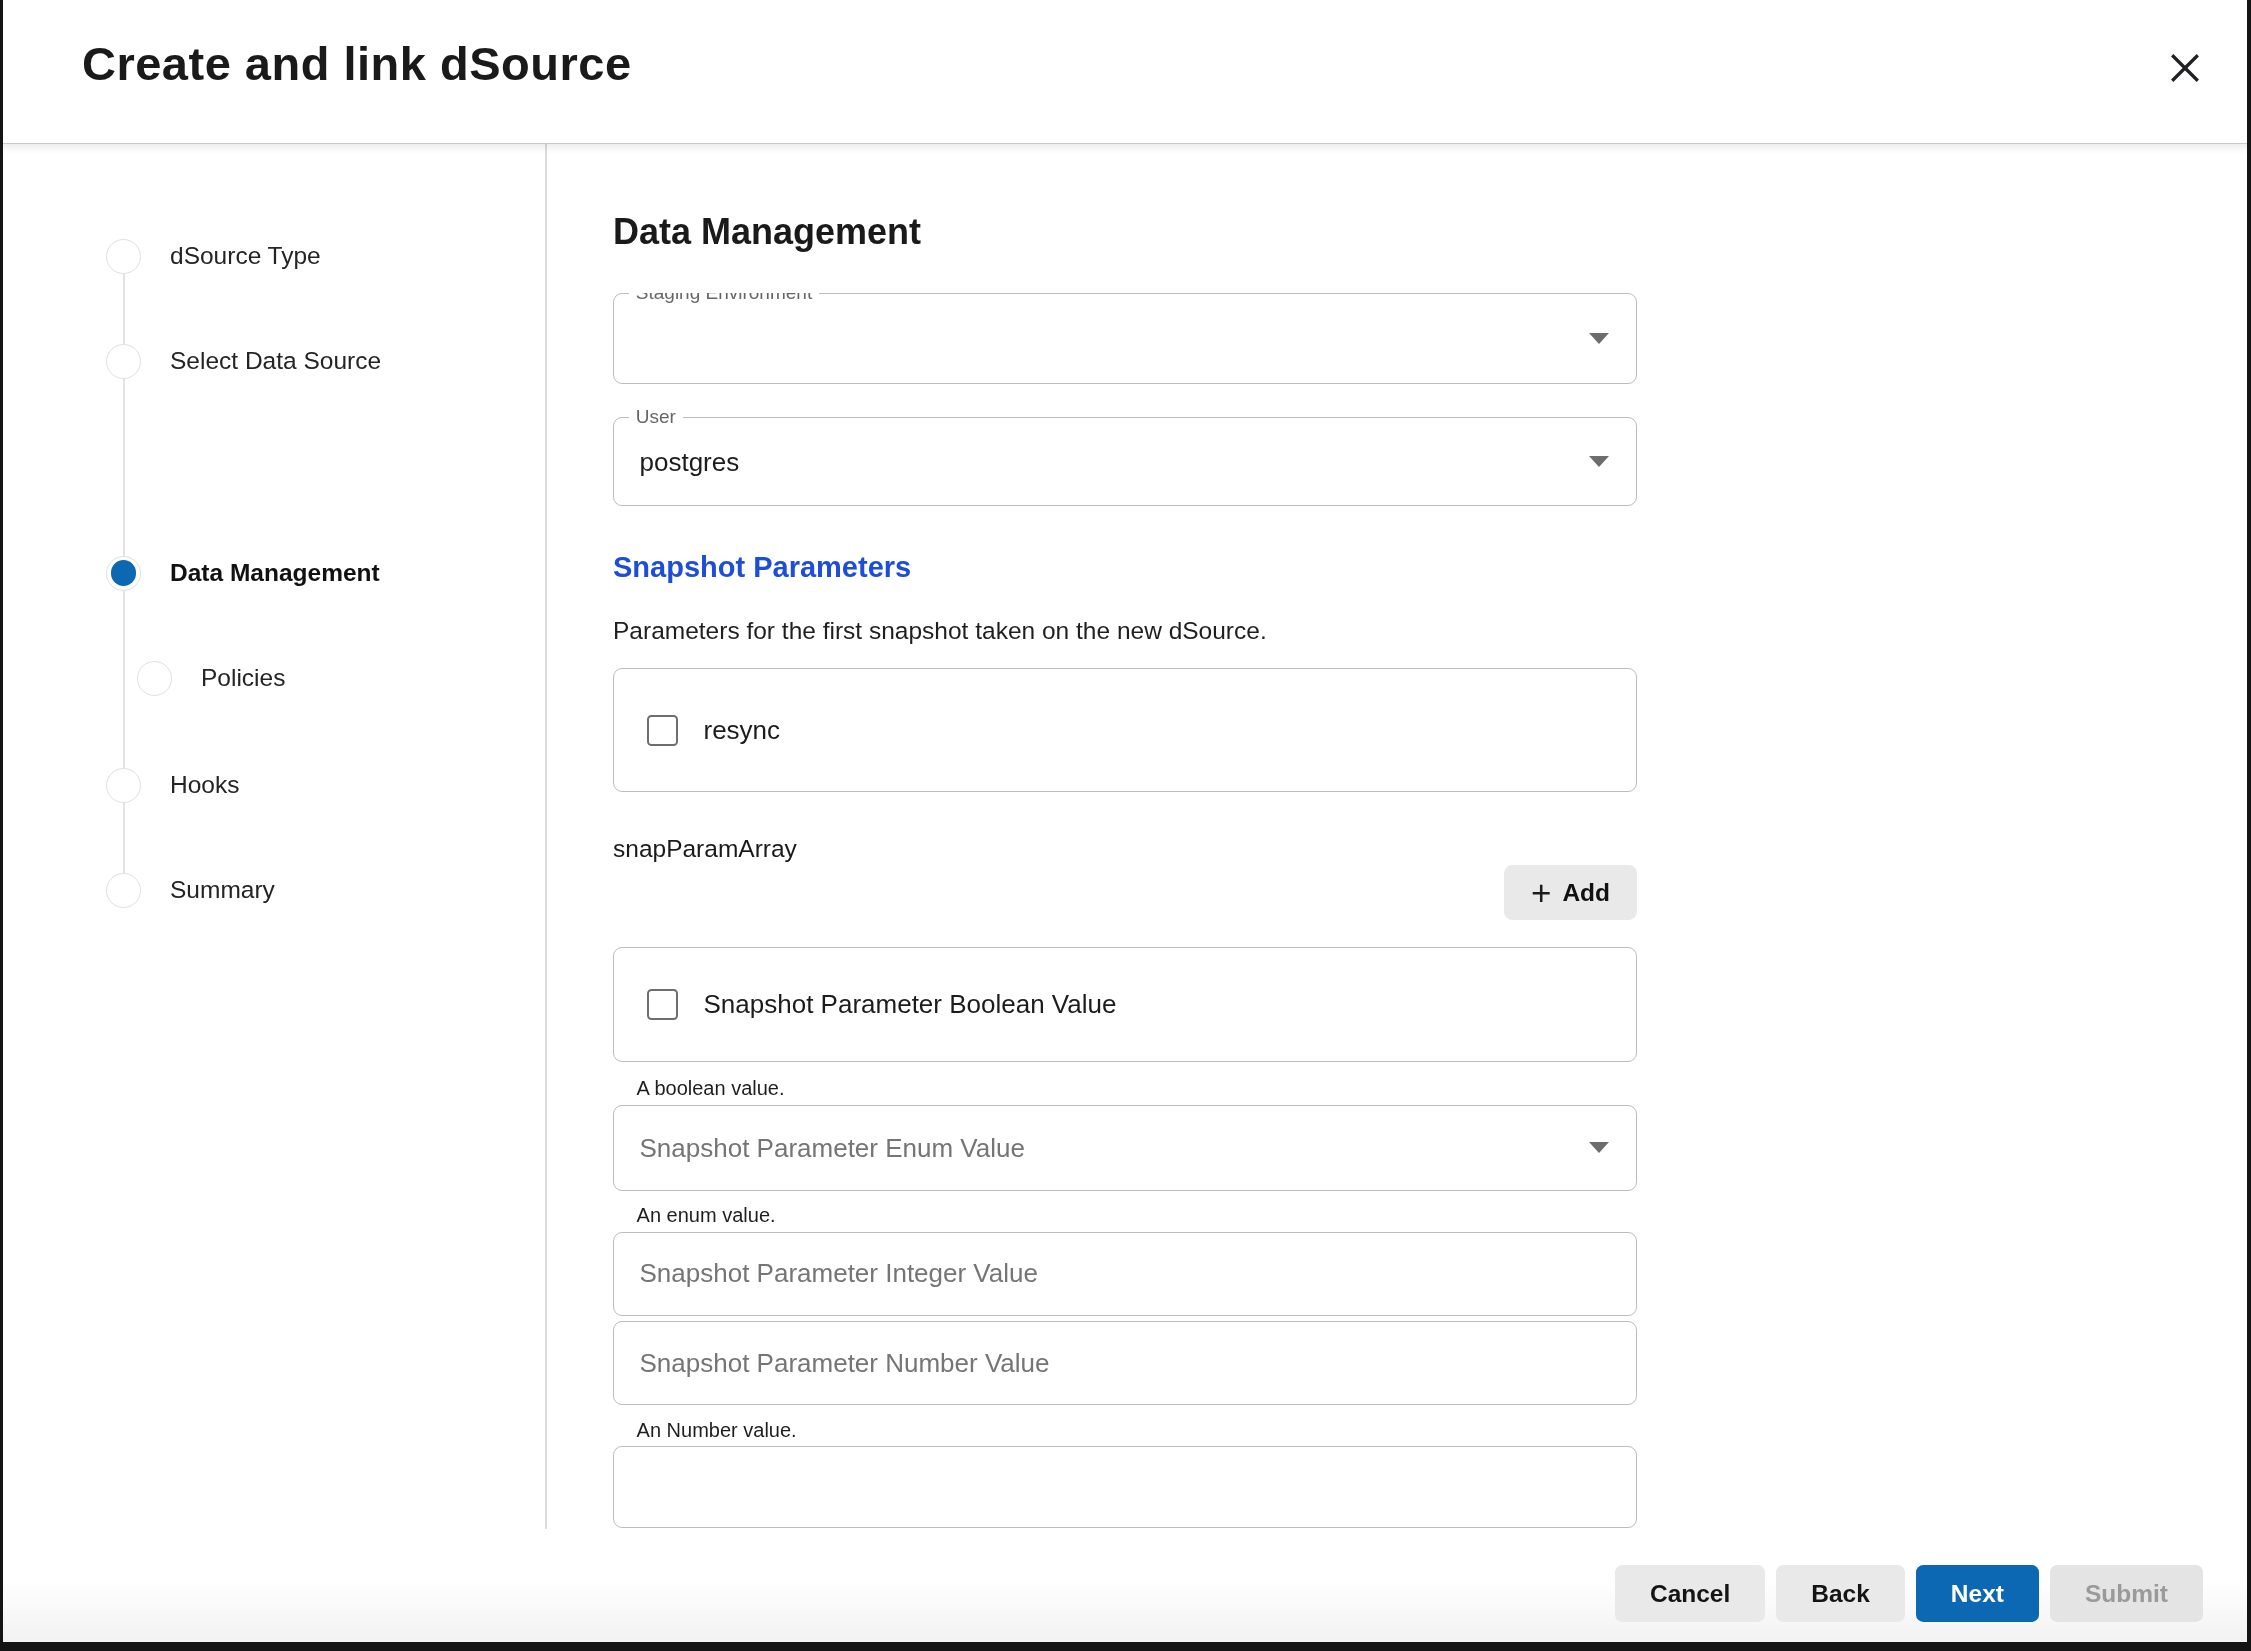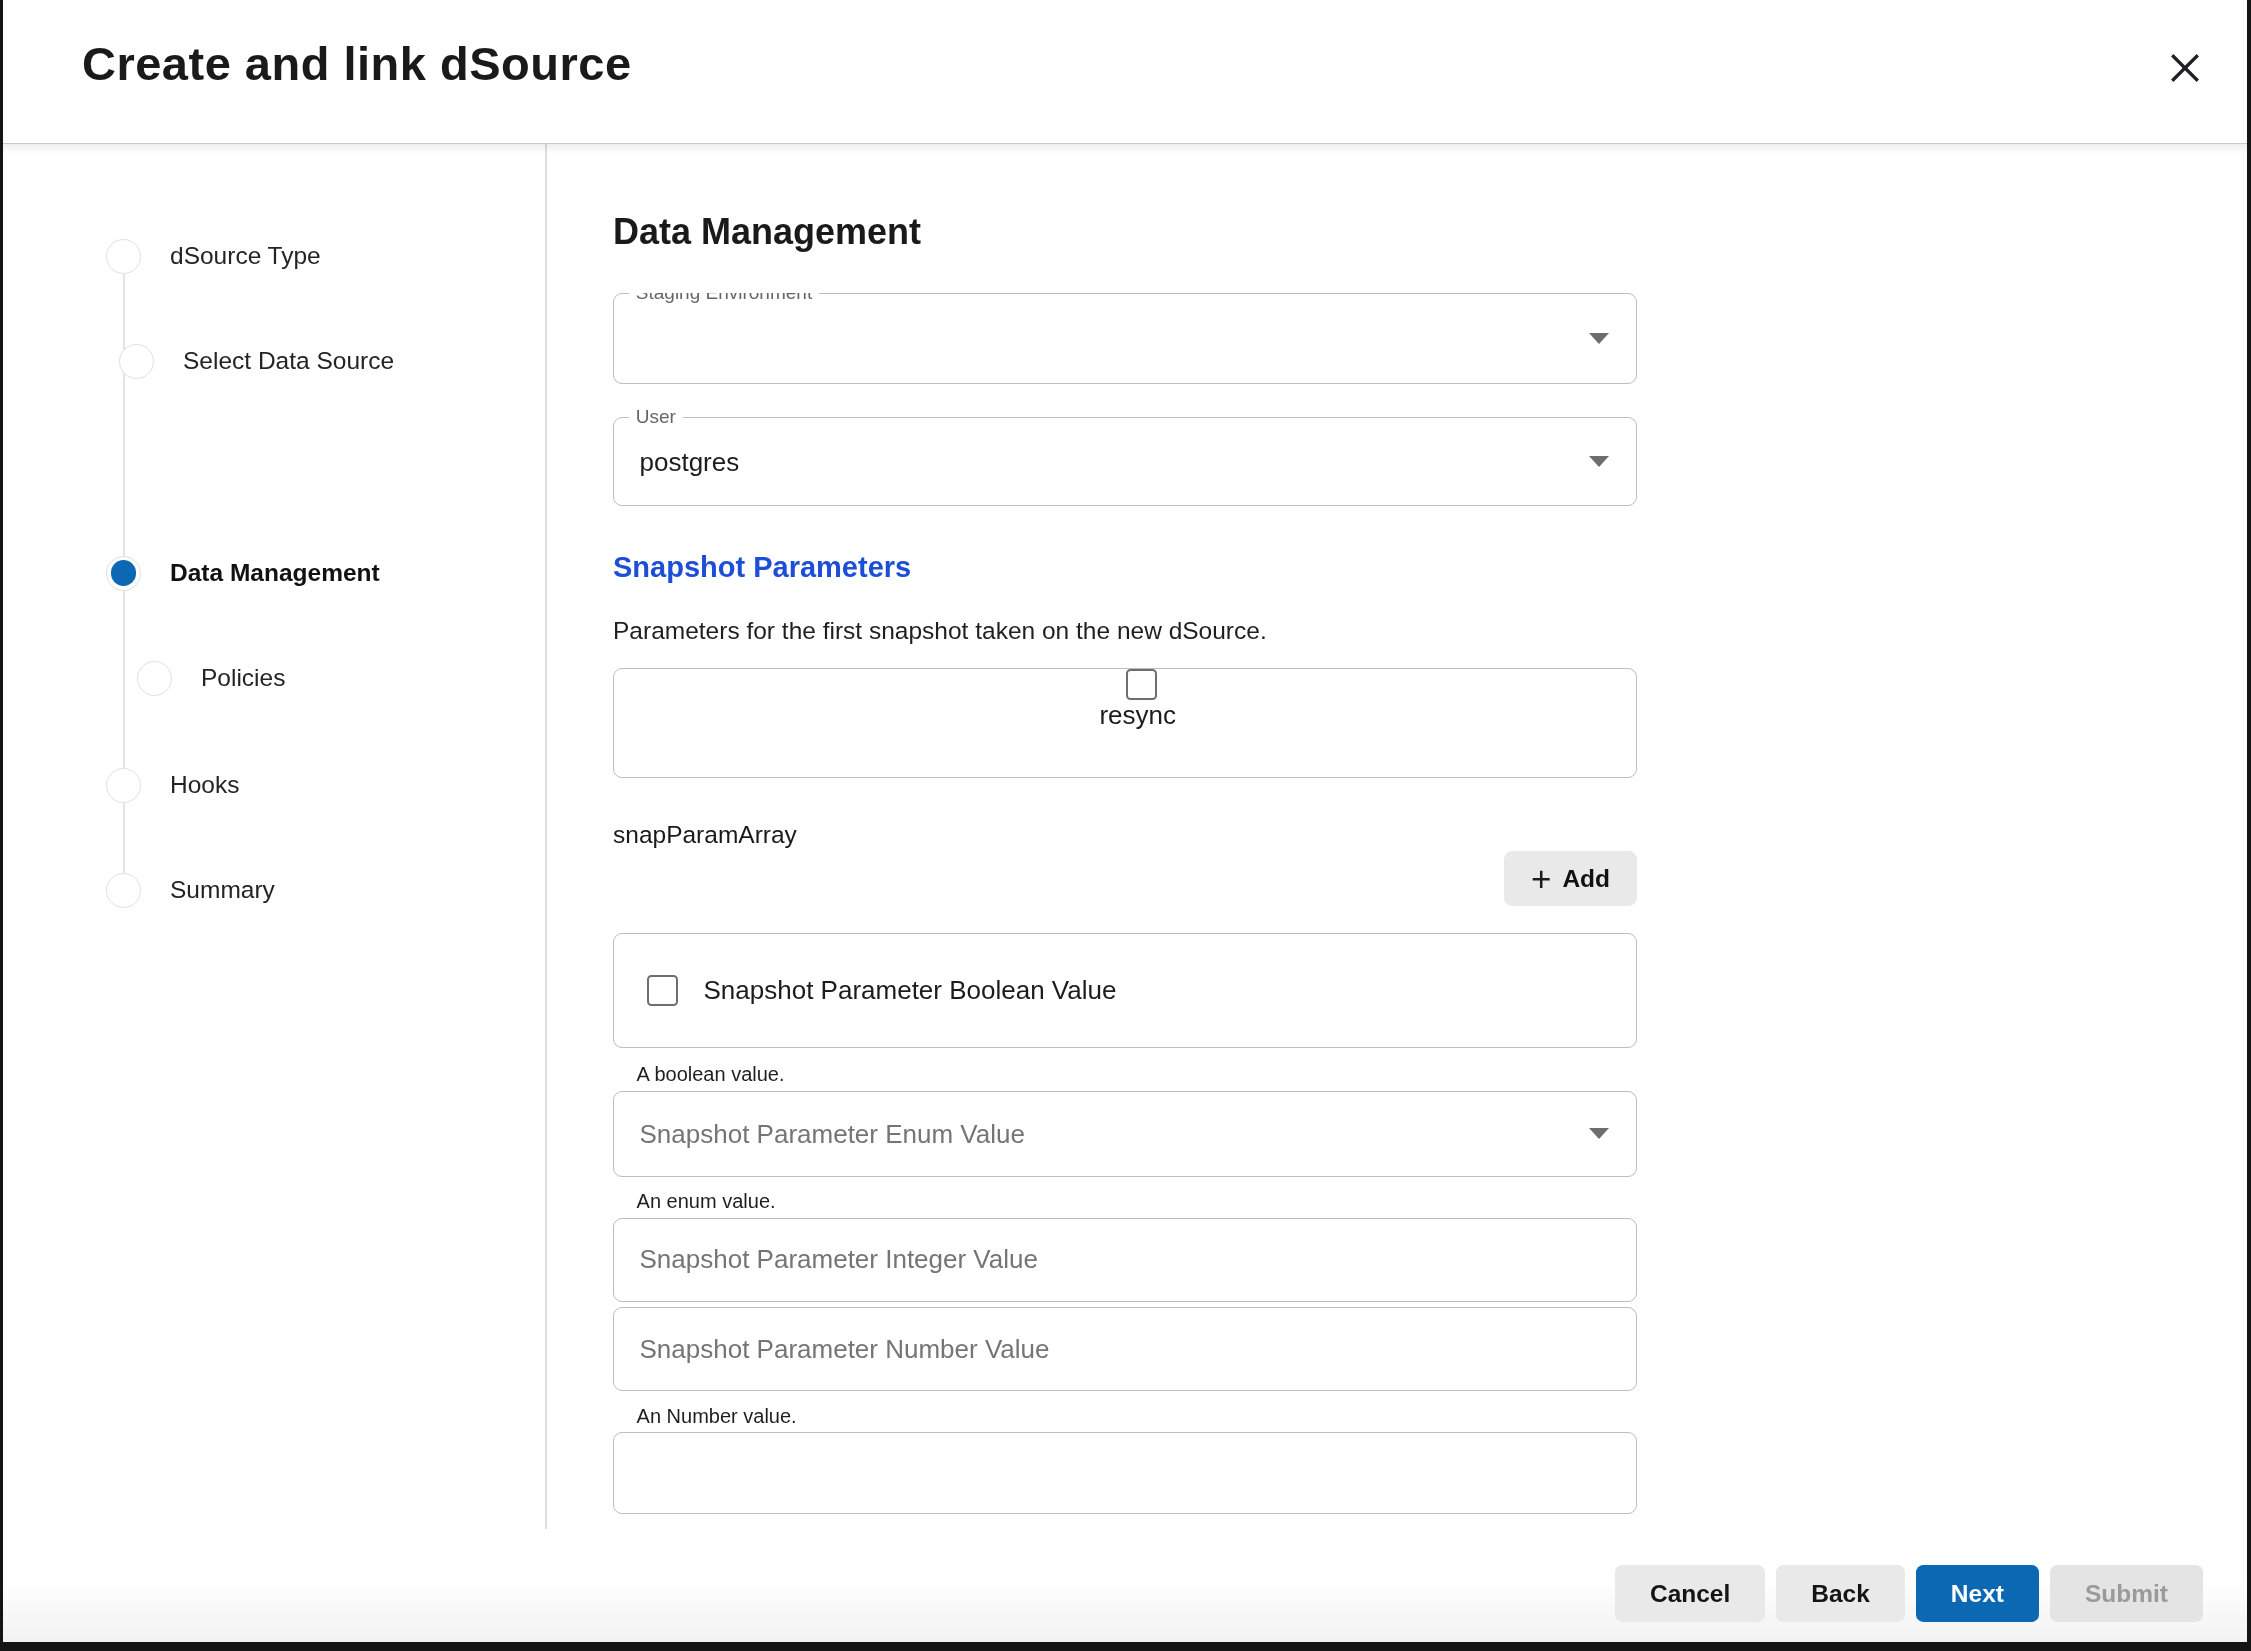--- a/index.html
+++ b/index.html
@@ -44,21 +44,21 @@
   .field-value{position:absolute;left:25.5px;top:50%;transform:translateY(-50%);font-size:26px;color:#1c1c1c;}
   .field-placeholder{position:absolute;left:25.5px;top:50%;transform:translateY(-50%);font-size:26px;color:#757575;}
 
   .field-staging{height:91px;margin-top:0;}
   .field-user{height:89px;margin-top:33px;}
 
   .sp-heading{margin:44px 0 0 0;font-size:29px;font-weight:700;color:#1d4ed8;line-height:35px;}
   .sp-desc{margin:33px 0 0 0;font-size:24.5px;color:#1f1f1f;line-height:25.5px;}
 
   .check-box-field{display:flex;align-items:center;}
-  .resync-box{height:110px;margin-top:24.5px;flex-direction:column;}
+  .resync-box{height:124px;margin-top:24.5px;}
   .bool-box{height:115px;margin-top:27px;text-align:center;}
   .checkbox{width:31px;height:31px;margin-left:33px;border:2.7px solid #6e6e6e;border-radius:4.5px;background:#fff;flex:0 0 auto;cursor:pointer;}
   .check-label{margin-left:25.5px;font-size:26px;color:#1c1c1c;}
 
   .snap-array-label{margin:44px 0 0 0;font-size:24.5px;color:#1a1a1a;line-height:25.5px;}
   .add-row{margin-top:3.6px;height:55px;display:flex;justify-content:flex-end;align-items:center;}
   .add-btn{height:55px;padding:0 27px;background:#e9e9e9;border:none;border-radius:8.2px;
            display:flex;align-items:center;cursor:pointer;font-family:inherit;}
   .add-plus{font-size:35px;font-weight:400;color:#1c1c1c;margin-right:11px;line-height:35px;}
   .add-text{font-size:24.5px;font-weight:700;color:#111;}
@@ -101,21 +101,21 @@
     </button>
   </div>
 
   <nav class="stepper">
     <div class="step-line"></div>
 
     <div class="step" style="top:94px;">
       <span class="step-dot"></span>
       <span class="step-label">dSource Type</span>
     </div>
-    <div class="step" style="top:199px;margin-left:13px;">
+    <div class="step" style="top:199px;">
       <span class="step-dot"></span>
       <span class="step-label">Select Data Source</span>
     </div>
     <div class="step active" style="top:411px;">
       <span class="step-dot">
           <span class="inner"></span>
         </span>
       <span class="step-label">Data Management</span>
     </div>
     <div class="step" style="top:516px;padding-left:31px;">

